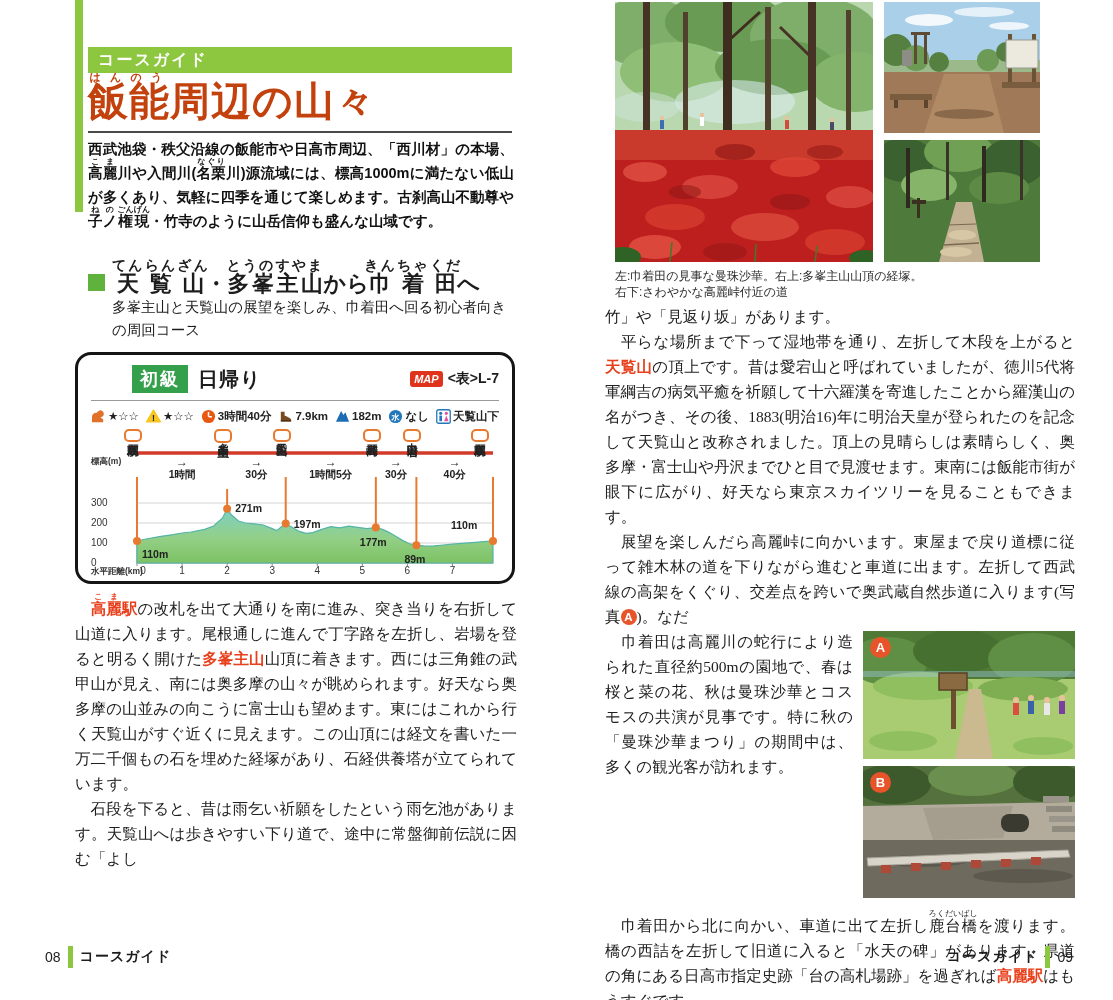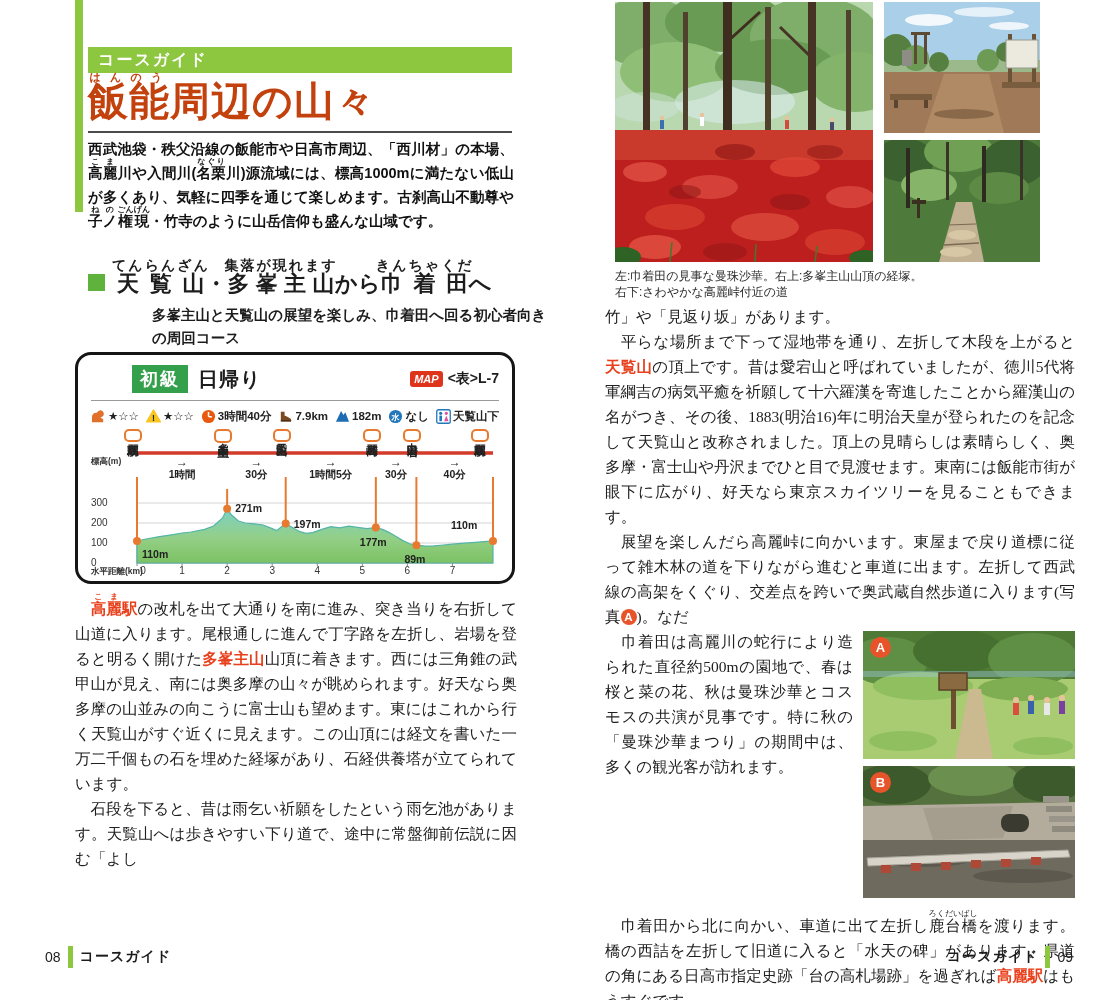--- a/index.html
+++ b/index.html
@@ -18,21 +18,21 @@
   .title-rule{position:absolute;left:88px;top:131px;width:424px;height:2px;background:#4a4a4a;}
   .intro{position:absolute;left:88px;top:138px;width:426px;font-size:14.5px;font-weight:bold;
          line-height:23.5px;text-align:justify;color:#111;}
   .intro rt{font-size:8px;font-weight:bold;}
 
   .sec-head{position:absolute;left:88px;top:258px;width:426px;display:flex;align-items:flex-end;}
   .sec-square{width:17px;height:17px;background:#5fb23c;margin:0 7px 5px 0;flex:none;}
   .sec-head-text{font-size:22px;font-weight:bold;letter-spacing:0.5px;}
   .sec-head-text p{line-height:1.1;}
   .sec-head-text rt{font-size:14px;font-weight:bold;letter-spacing:2px;}
-  .sec-sub{position:absolute;left:112px;top:304px;width:402px;font-size:14.5px;font-weight:700;line-height:23px;margin-left:40px;}
+  .sec-sub{position:absolute;left:112px;top:296px;width:402px;font-size:14.5px;font-weight:400;line-height:23px;}
 
   .course-box{position:absolute;left:75px;top:352px;width:440px;height:232px;border:3px solid #151515;border-radius:16px;padding:8px 13px 6px;}
   .cb-row1{display:flex;align-items:center;height:32px;padding-left:41px;}
   .lvl-badge{background:#35a04b;color:#fff;font-weight:bold;font-size:18px;padding:2px 8px;letter-spacing:2px;}
   .trip-type{font-size:20px;font-weight:bold;margin-left:10px;letter-spacing:1px;}
   .cb-spacer{flex:1;}
   .map-badge{background:#e0331b;color:#fff;font-weight:bold;font-size:11px;padding:2px 4px;border-radius:3px;font-style:italic;}
   .map-ref{font-size:14px;font-weight:bold;margin-left:5px;}
   .cb-divider{border-top:1.5px solid #9a9a9a;margin-top:5px;}
   .stats-row{display:flex;align-items:center;justify-content:space-between;margin-top:5px;height:20px;font-size:11.5px;font-weight:bold;color:#222;white-space:nowrap;}
@@ -92,21 +92,21 @@
     <p><ruby>飯能<rt>はんのう</rt></ruby><span>周辺の山々</span></p>
   </div>
 <div class="title-rule"></div>
 <div class="intro">
     <p><span>西武池袋・秩父沿線の飯能市や日高市周辺、「西川材」の本場、</span><ruby>高<rt>こ</rt></ruby><ruby>麗<rt>ま</rt></ruby><span>川や入間川(</span><ruby>名栗<rt>なぐり</rt></ruby><span>川)源流域には、標高1000mに満たない低山が多くあり、気軽に四季を通じて楽しめます。古刹高山不動尊や</span><ruby>子<rt>ね</rt></ruby><ruby>ノ<rt>の</rt></ruby><ruby>権現<rt>ごんげん</rt></ruby><span>・竹寺のように山岳信仰も盛んな山域です。</span></p>
   </div>
 
 <div class="sec-head">
   <span class="sec-square"></span>
   <div class="sec-head-text">
-      <p><ruby>天覧山<rt>てんらんざん</rt></ruby><span>・</span><ruby>多峯主山<rt>集落が現れます</rt></ruby><span>から</span><ruby>巾着田<rt>きんちゃくだ</rt></ruby><span>へ</span></p>
+      <p><ruby>天覧山<rt>てんらんざん</rt></ruby><span>・</span><ruby>多峯主山<rt>とうのすやま</rt></ruby><span>から</span><ruby>巾着田<rt>きんちゃくだ</rt></ruby><span>へ</span></p>
     </div>
 </div>
 <div class="sec-sub">多峯主山と天覧山の展望を楽しみ、巾着田へ回る初心者向きの周回コース</div>
 
 <div class="course-box">
   <div class="cb-row1">
     <span class="lvl-badge">初級</span>
     <span class="trip-type">日帰り</span>
     <span class="cb-spacer"></span>
     <span class="map-badge">MAP</span>

